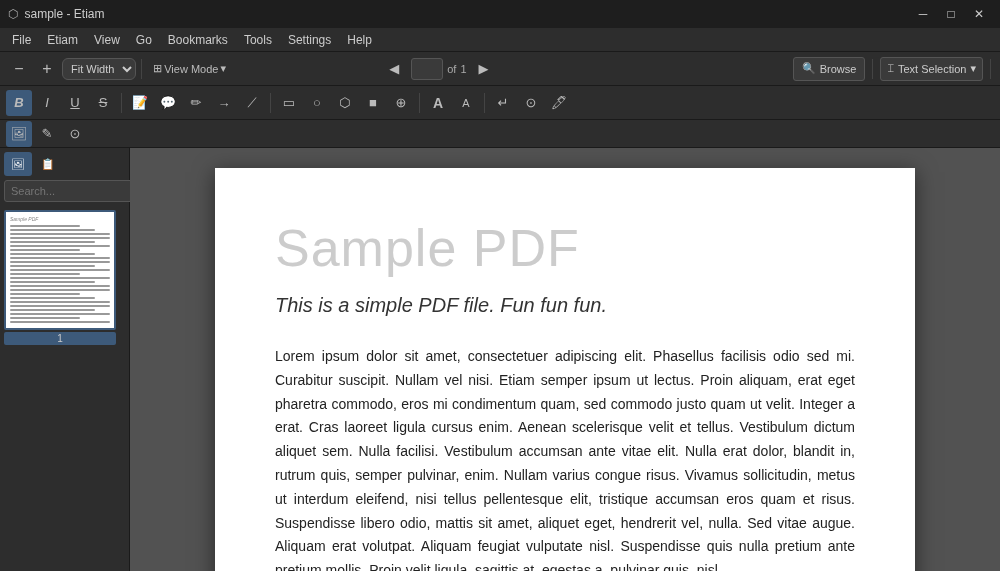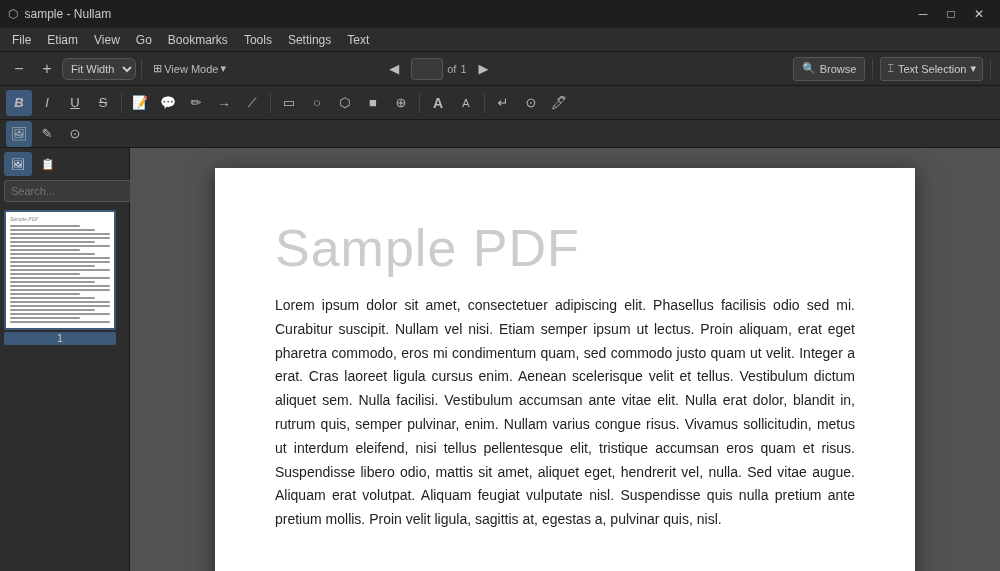--- a/index.html
+++ b/index.html
@@ -68,38 +68,38 @@
     .pdf-subtitle { font-size: 20px; color: #333; font-style: italic; margin-bottom: 28px; }
     .pdf-body { font-size: 14px; color: #222; line-height: 1.7; text-align: justify; }
     .pdf-body p { margin-bottom: 16px; }
   </style>
 </head>
 <body>
 
 <div class="title-bar">
   <div class="title-bar-left">
     <span style="font-size:12px; color:#aaa;">⬡</span>
-    <span class="title-bar-title">sample - Nullam</span>
+    <span class="title-bar-title">sample - Etiam</span>
   </div>
   <div class="title-bar-controls">
     <button class="title-btn">─</button>
     <button class="title-btn">□</button>
     <button class="title-btn close">✕</button>
   </div>
 </div>
 
 <div class="menu-bar">
   <span class="menu-item">File</span>
   <span class="menu-item">Etiam</span>
   <span class="menu-item">View</span>
   <span class="menu-item">Go</span>
   <span class="menu-item">Bookmarks</span>
   <span class="menu-item">Tools</span>
   <span class="menu-item">Settings</span>
-  <span class="menu-item">Text</span>
+  <span class="menu-item">Help</span>
 </div>
 
 <div class="toolbar1">
   <button class="tb-btn" style="font-size:16px;">−</button>
   <button class="tb-btn" style="font-size:16px;">+</button>
   <select class="tb-select">
     <option>Fit Width</option>
   </select>
   <div class="tb-sep"></div>
   <button class="tb-btn" style="font-size:11px; gap:2px; padding:0 6px;">
@@ -206,19 +206,20 @@
           </div>
         </div>
         <div class="thumbnail-label">1</div>
       </div>
     </div>
   </div>
 
   <div class="pdf-viewer">
     <div class="pdf-page">
       <div class="pdf-title">Sample PDF</div>
+      <div class="pdf-subtitle">This is a simple PDF file. Fun fun fun.</div>
       <div class="pdf-body">
         <p>Lorem ipsum dolor sit amet, consectetuer adipiscing elit. Phasellus facilisis odio sed mi. Curabitur suscipit. Nullam vel nisi. Etiam semper ipsum ut lectus. Proin aliquam, erat eget pharetra commodo, eros mi condimentum quam, sed commodo justo quam ut velit. Integer a erat. Cras laoreet ligula cursus enim. Aenean scelerisque velit et tellus. Vestibulum dictum aliquet sem. Nulla facilisi. Vestibulum accumsan ante vitae elit. Nulla erat dolor, blandit in, rutrum quis, semper pulvinar, enim. Nullam varius congue risus. Vivamus sollicitudin, metus ut interdum eleifend, nisi tellus pellentesque elit, tristique accumsan eros quam et risus. Suspendisse libero odio, mattis sit amet, aliquet eget, hendrerit vel, nulla. Sed vitae augue. Aliquam erat volutpat. Aliquam feugiat vulputate nisl. Suspendisse quis nulla pretium ante pretium mollis. Proin velit ligula, sagittis at, egestas a, pulvinar quis, nisl.</p>
 
       </div>
     </div>
   </div>
 </div>
 
 </body></html>

